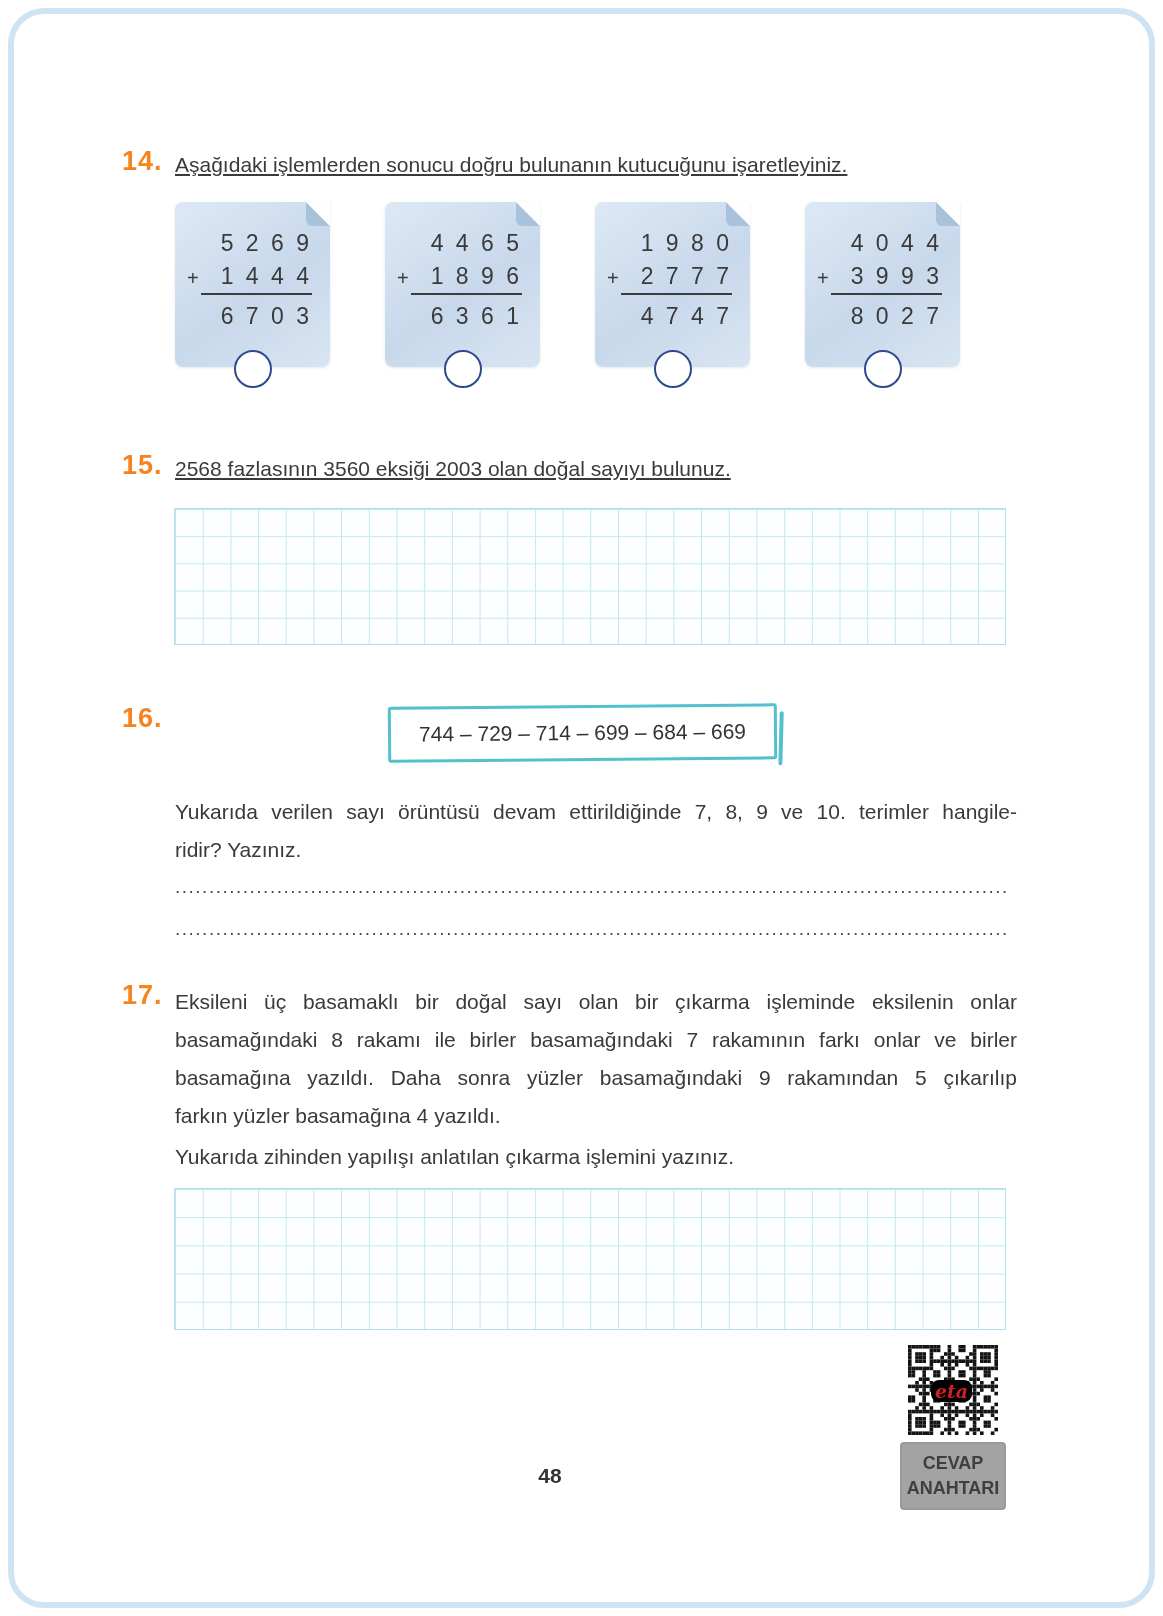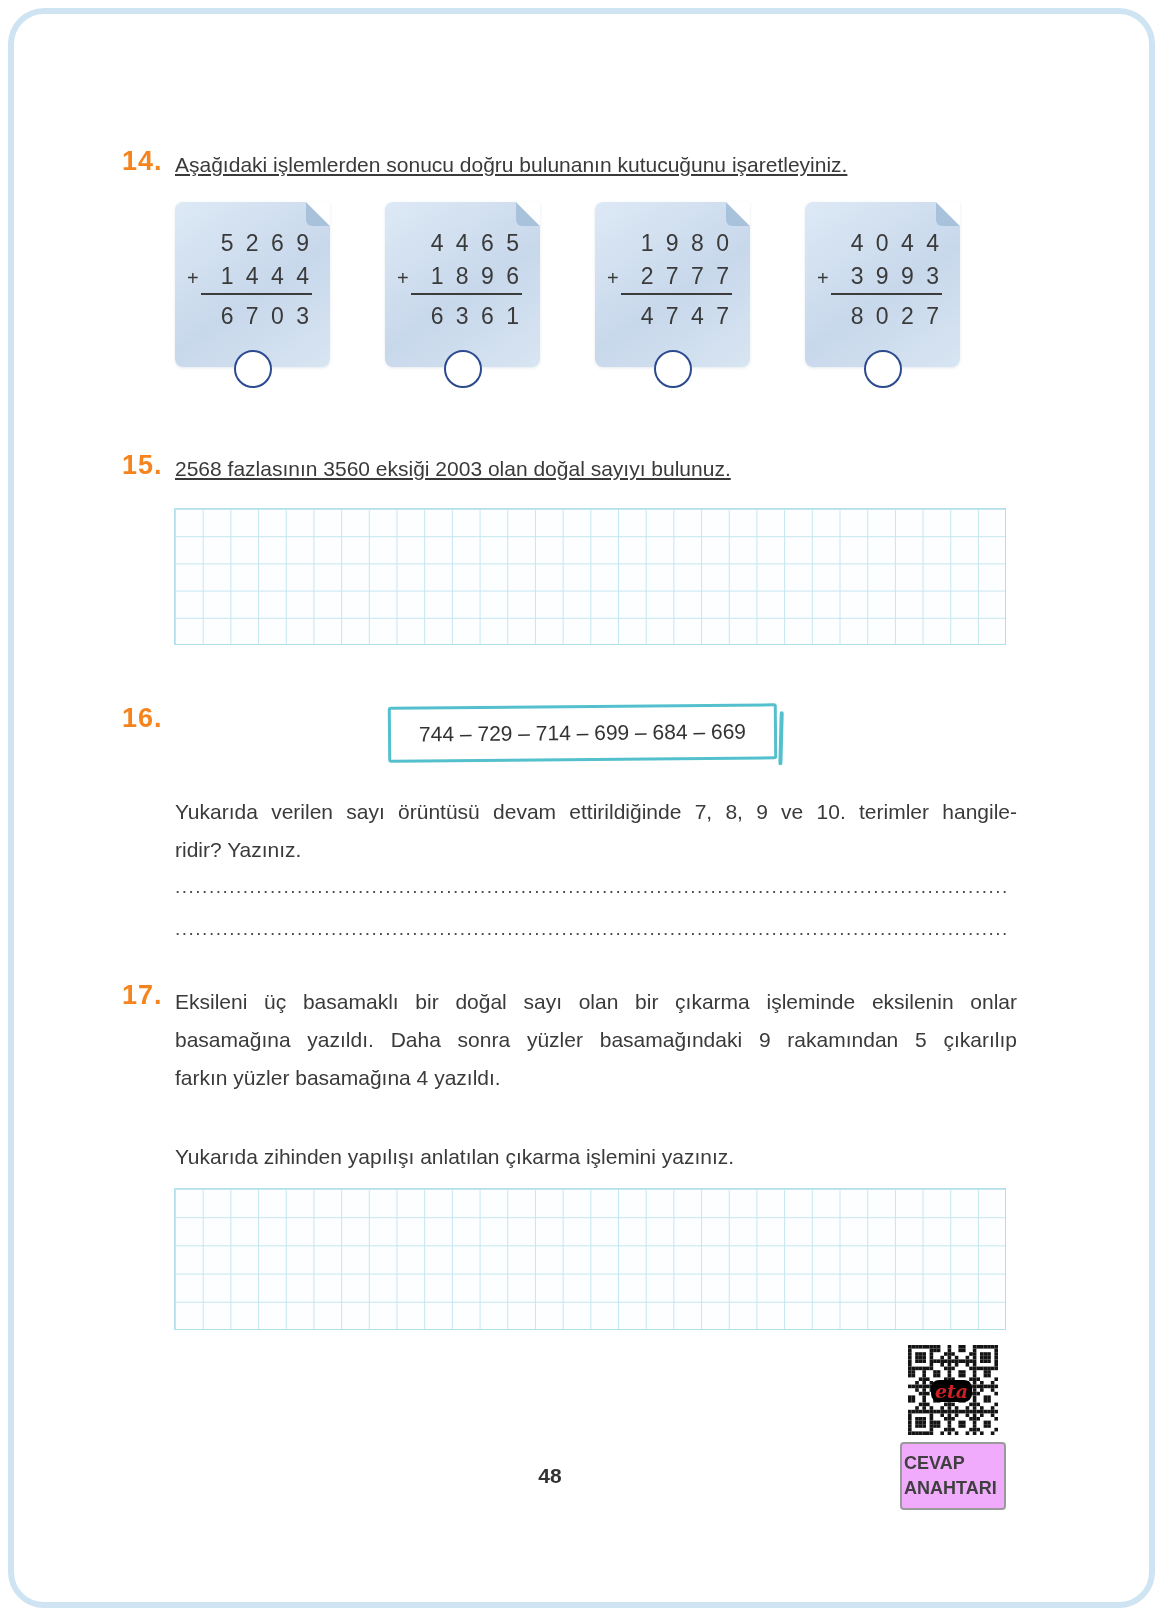--- a/index.html
+++ b/index.html
@@ -85,22 +85,22 @@
     width:96px; height:96px; background:#ffffff; padding:3px;
   }
   .qr-eta {
     position:absolute; top:38px; left:26px;
     background:#000000; border-radius:8px; padding:0 4px;
     font-family:"DejaVu Serif", serif; font-style:italic; font-weight:bold;
     font-size:19px; color:#cc2127;
   }
   .answer-key-box {
     position:absolute; top:1442px; left:900px; width:106px;
-    background:#f0abfc; border:2px solid #9a9a9a; border-radius:4px;
-    padding:7px 2px; 
+    background:#a3a3a3; border:2px solid #9a9a9a; border-radius:4px;
+    padding:7px 2px; text-align:center;
     font-size:18px; font-weight:bold; color:#3f3f3f; line-height:25px;
   }
   .page-number {
     position:absolute; top:1464px; left:0; width:1100px;
     text-align:center; font-size:21px; font-weight:bold; color:#333;
   }
 </style>
 </head>
 <body>
 
@@ -159,20 +159,21 @@
 <div class="textblock" style="top:793px;">
   <div class="jline">Yukarıda verilen sayı örüntüsü devam ettirildiğinde 7, 8, 9 ve 10. terimler hangile-</div>
   <div>ridir? Yazınız.</div>
 </div>
 <div class="dotted-line" style="top:876px;">..........................................................................................................................................................................</div>
 <div class="dotted-line" style="top:918px;">..........................................................................................................................................................................</div>
 
 <div class="qnum" style="top:980px;">17.</div>
 <div class="textblock" style="top:983px;">
   <div class="jline">Eksileni üç basamaklı bir doğal sayı olan bir çıkarma işleminde eksilenin onlar</div>
+  <div class="jline">basamağındaki 8 rakamı ile birler basamağındaki 7 rakamının farkı onlar ve birler</div>
   <div class="jline">basamağına yazıldı. Daha sonra yüzler basamağındaki 9 rakamından 5 çıkarılıp</div>
   <div>farkın yüzler basamağına 4 yazıldı.</div>
 </div>
 <div class="textblock" style="top:1138px;">Yukarıda zihinden yapılışı anlatılan çıkarma işlemini yazınız.</div>
 <div class="answer-grid" style="top:1188px; height:142px; background-size:27.7px 28.2px;"></div>
 
 <div class="qr-wrap">
   <div id="qr"><svg width="90" height="90" viewBox="0 0 100 100" fill="#141414">
         <rect x="0" y="0" width="4" height="4"></rect>
         <rect x="4" y="0" width="4" height="4"></rect>

